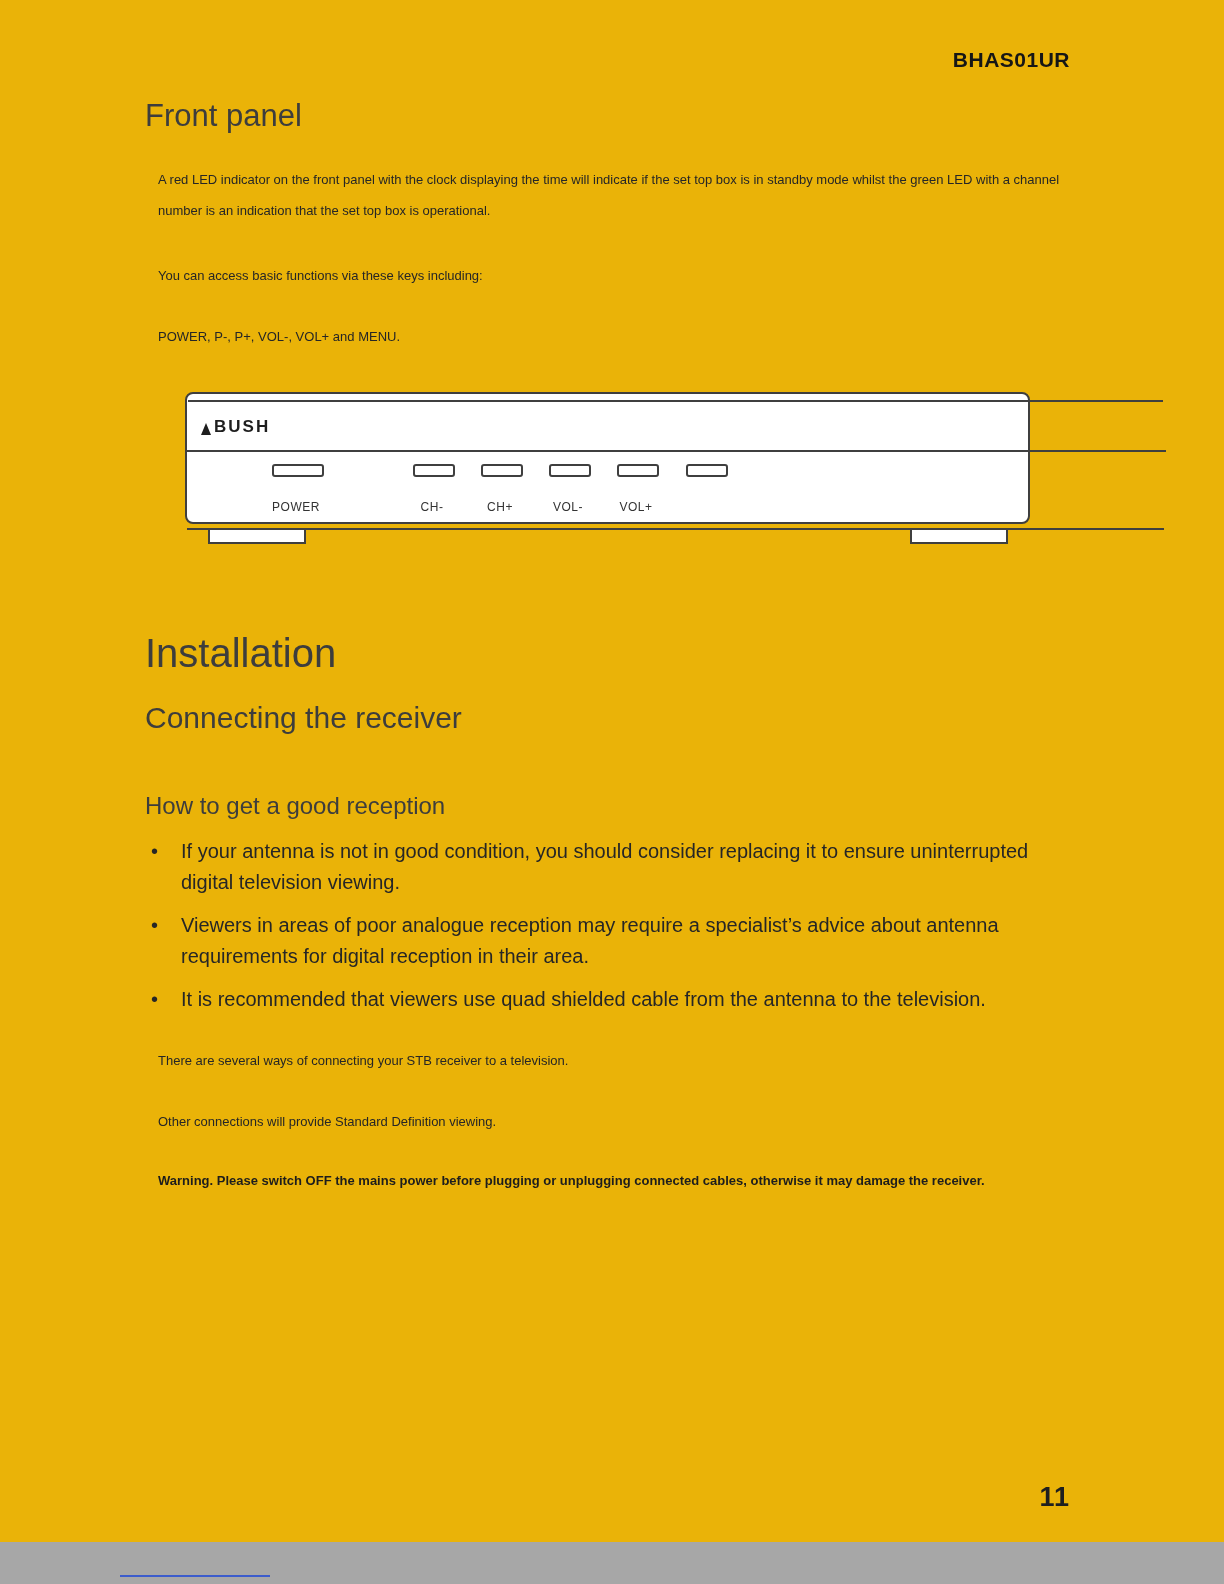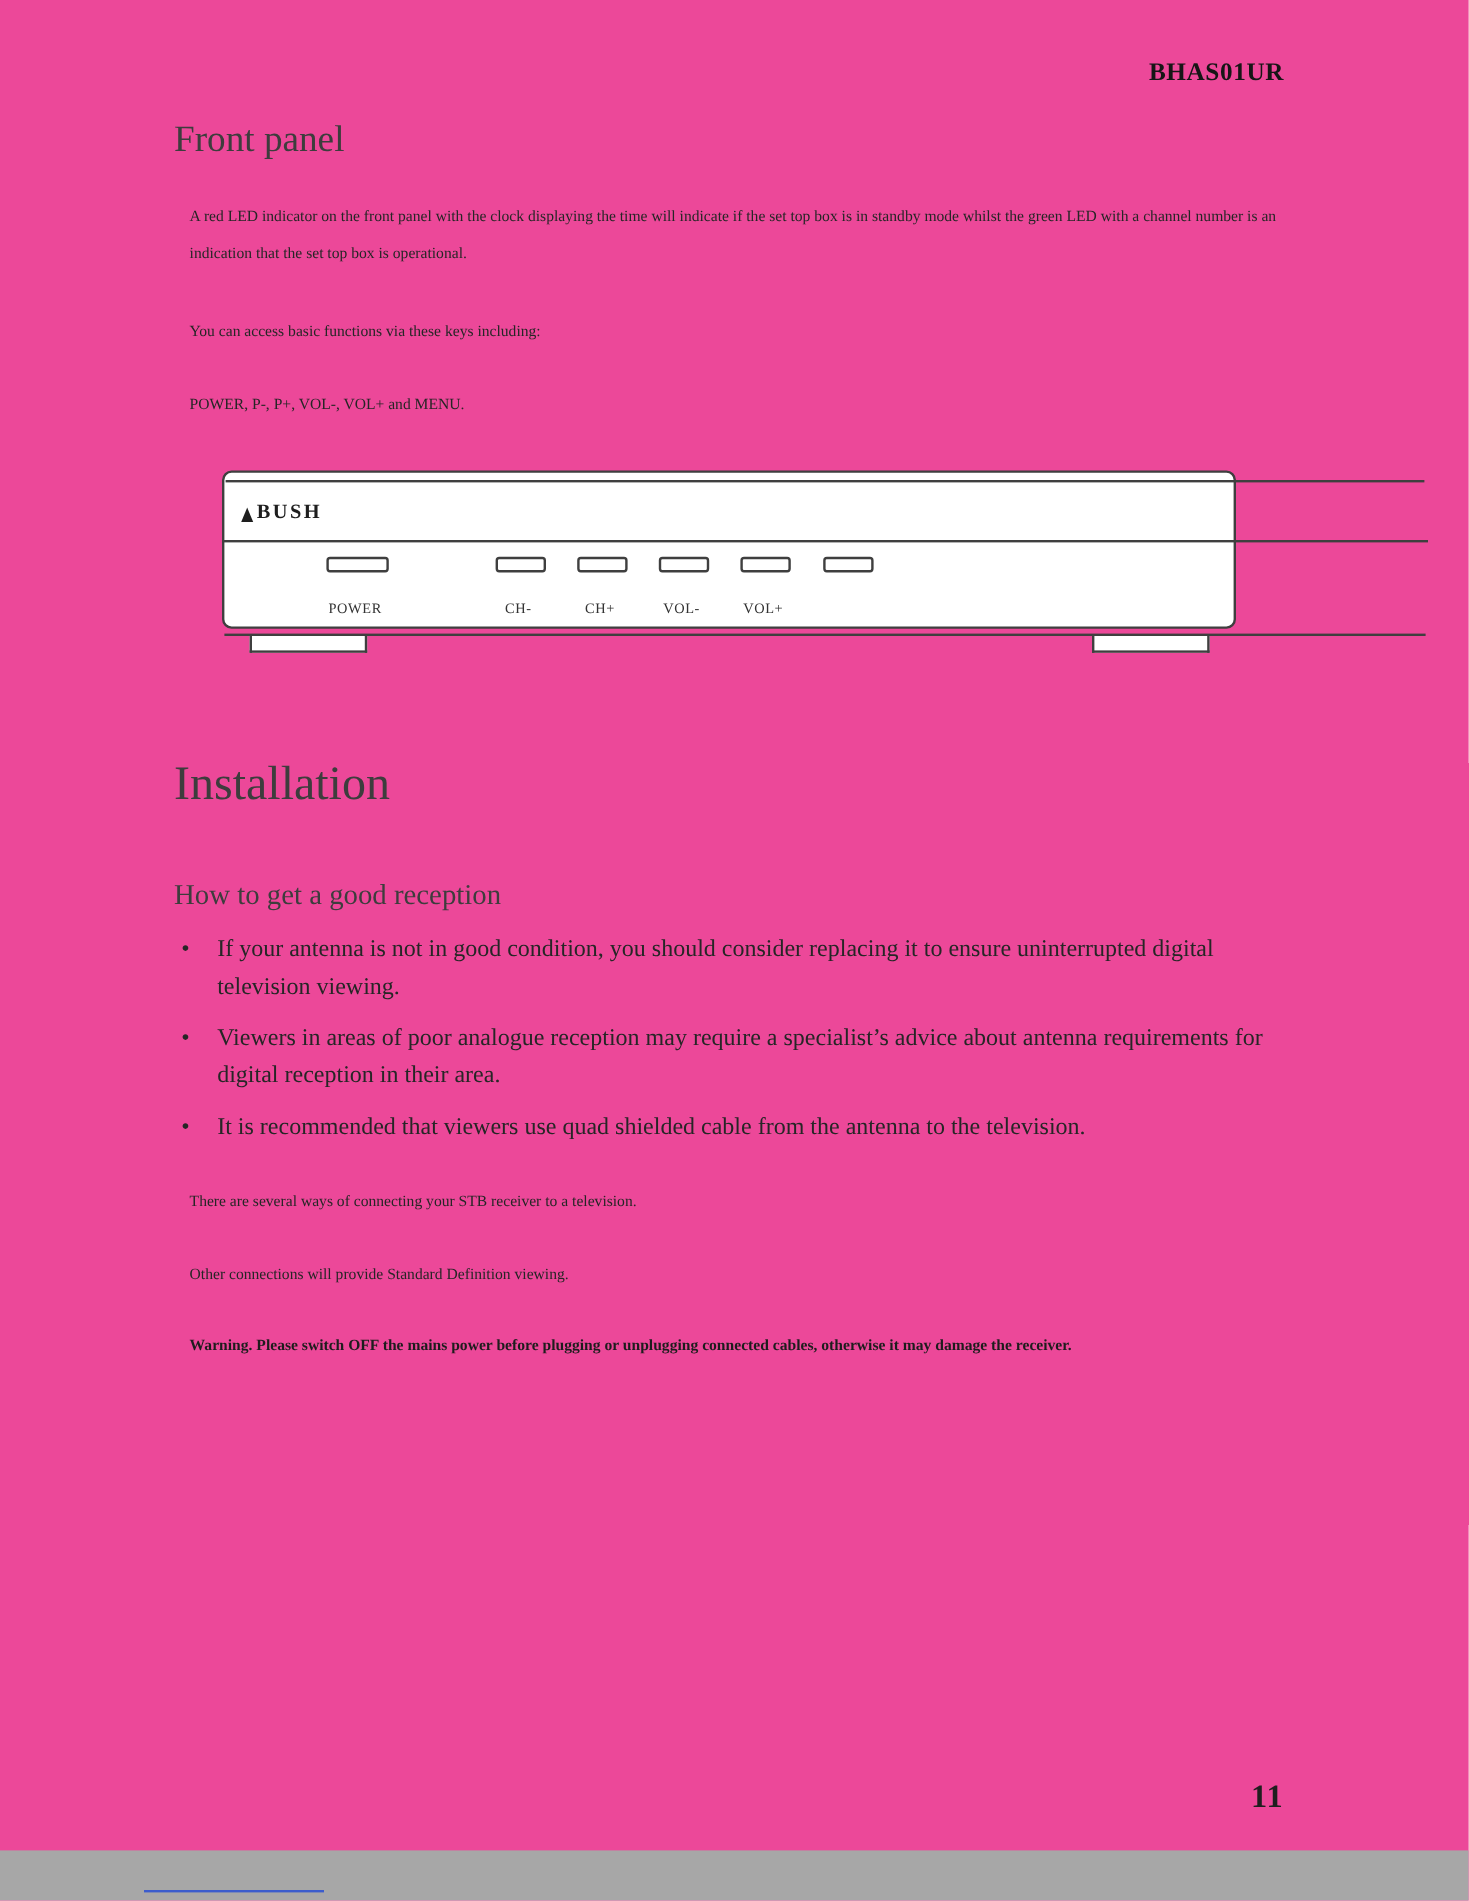--- a/index.html
+++ b/index.html
@@ -1,21 +1,21 @@
 <!DOCTYPE html>
 <html><head>
 <meta charset="utf-8">
 <style>
   html, body { margin: 0; padding: 0; background: #ffffff; }
   .page {
     position: relative;
     width: 1224px;
     height: 1584px;
-    background: #ec4899;
-    font-family: Liberation Serif, serif;
+    background: #eab308;
+    font-family: Liberation Sans, sans-serif;
     color: #2a2a2a;
     overflow: hidden;
     box-sizing: border-box;
     padding: 48px 154px 0 145px;
   }
   .model-code {
     text-align: right;
     font-size: 21px;
     font-weight: 700;
     color: #161616;
@@ -37,21 +37,20 @@
   }
   p.access { margin-top: 34px; }
   p.keys { margin-top: 30px; }
 
   
   .device {
     position: relative;
     margin: 40px 0 0 40px;
     width: 981px;
     height: 152px;
-    padding-left: 24px;
   }
   .device-box {
     position: absolute;
     top: 0; left: 0;
     width: 841px; height: 128px;
     border: 2px solid #3f3f3f;
     border-radius: 8px;
     background: #ffffff;
   }
   .device-topline {
@@ -231,20 +230,21 @@
     <div class="btn-label lbl-vol-minus">VOL-</div>
     <div class="btn-label lbl-vol-plus">VOL+</div>
 
     <div class="device-base"></div>
     <div class="foot foot-left"></div>
     <div class="foot foot-right"></div>
   </div>
 
   <h1 class="installation">Installation</h1>
 
+  <h2 class="connecting">Connecting the receiver</h2>
 
   <h3 class="sub">How to get a good reception</h3>
 
   <ul class="bullets">
     <li>
       <span>If your antenna is not in good condition, you should consider replacing it to ensure uninterrupted digital television viewing.</span>
     </li>
     <li>
       <span>Viewers in areas of poor analogue reception may require a specialist’s advice about antenna requirements for digital reception in their area.</span>
     </li>

